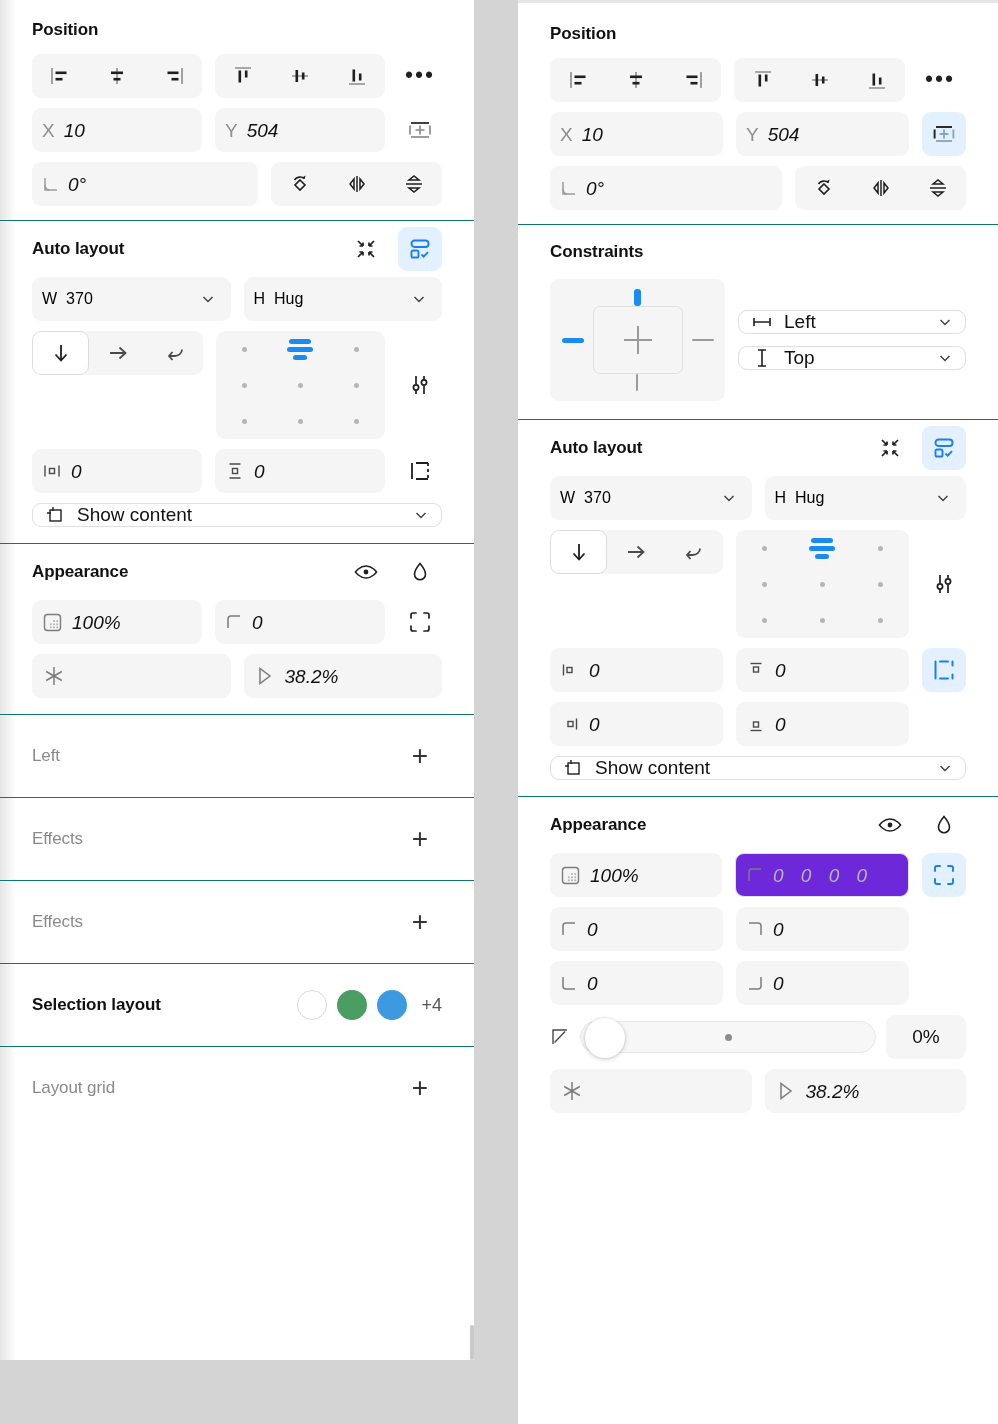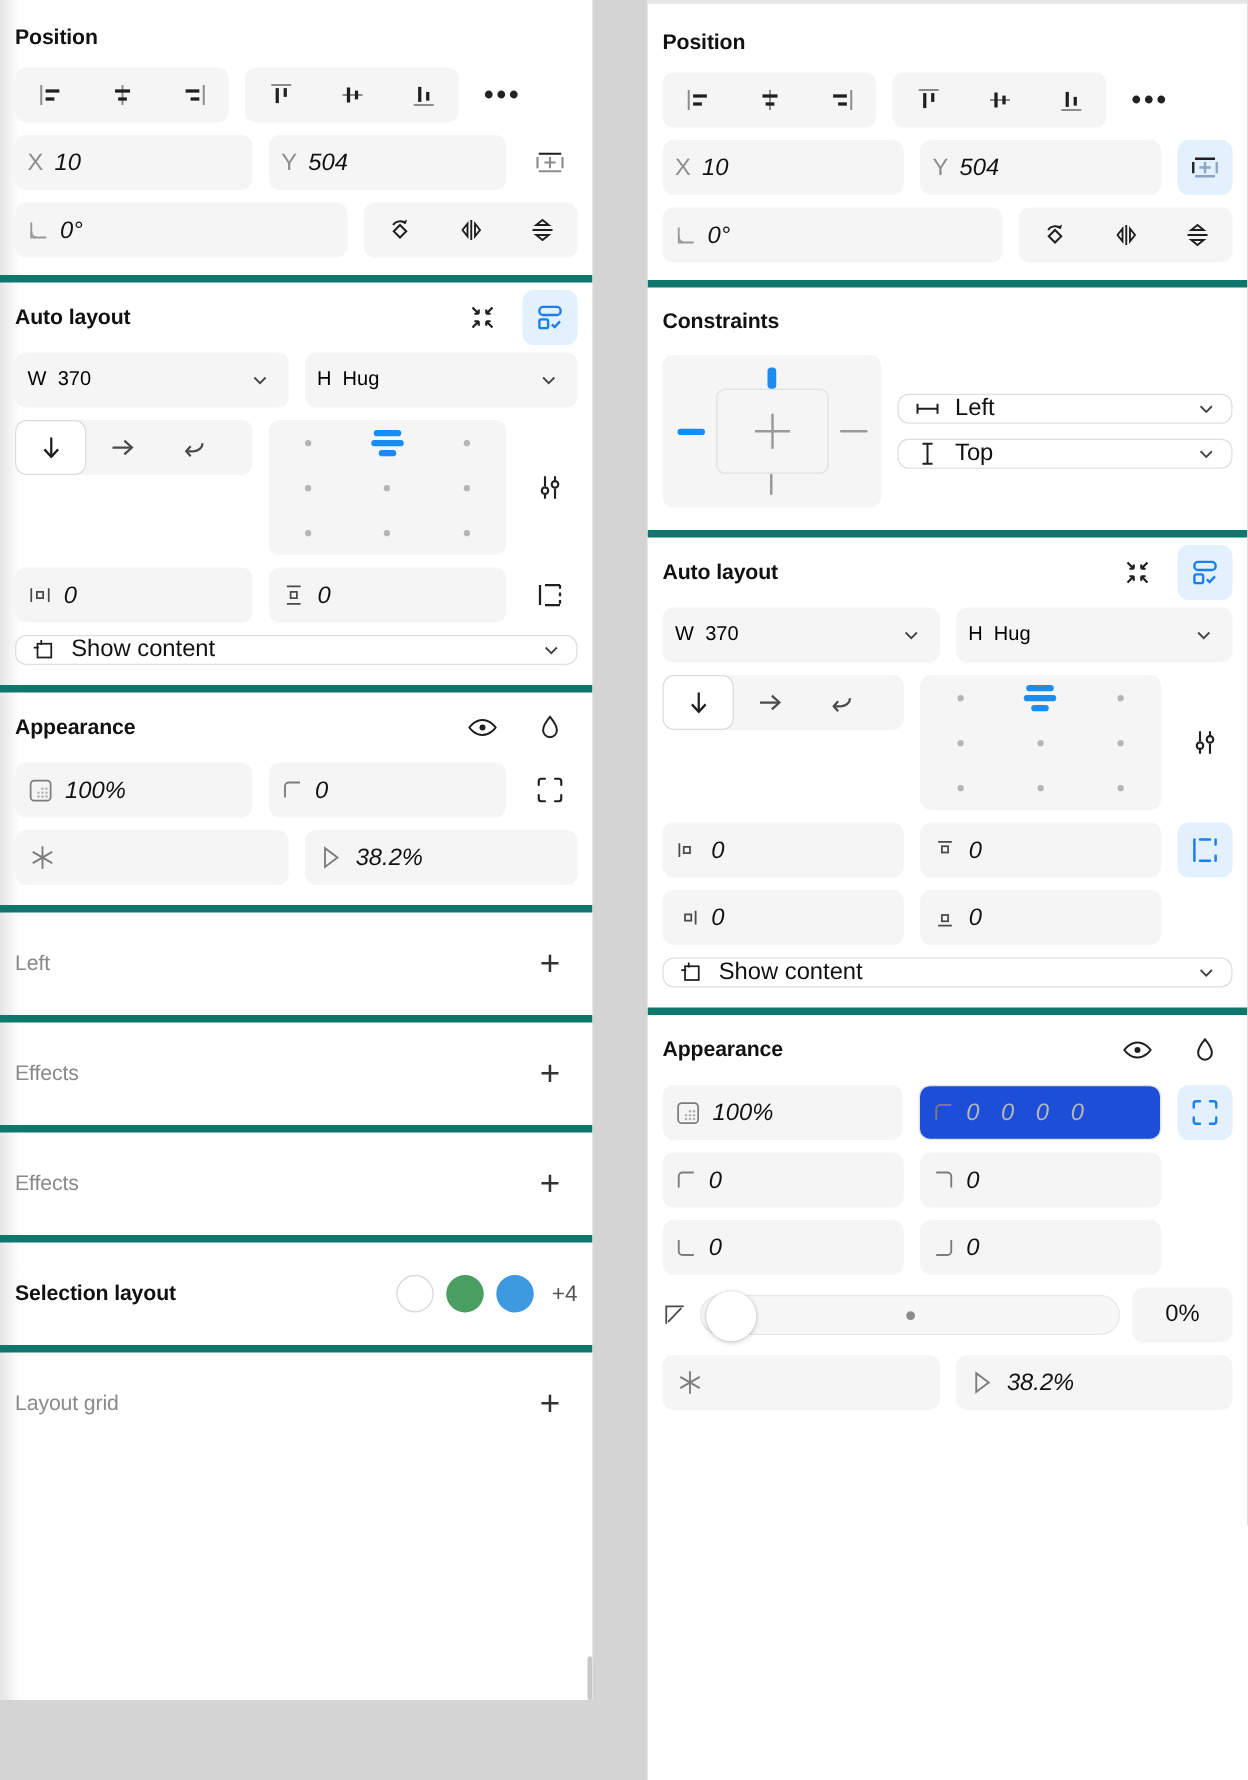--- a/index.html
+++ b/index.html
@@ -28,22 +28,22 @@
   .top-hair {
     position:absolute; left:0; top:0; width:100%; height:3px;
     background:#e6e6e6;
   }
   .scroll-thumb {
     position:absolute; right:0; width:4px; border-radius:3px;
     background:#c9c9c9;
   }
 
   
-  .section { padding: 0 12px; position: relative; }
-  .section + .section { border-top: 6px solid #0f766e; }
+  .section { padding: 0 32px; position: relative; }
+  .section + .section { border-top: 1px solid #0f766e; }
   .sec-head {
     display: flex; align-items: center; justify-content: space-between;
     height: 40px;
   }
   .sec-title {
     font-size: 17px; font-weight: bold; color: #111;
     letter-spacing: -0.1px;
   }
   .sec-title.muted { color: #8a8a8a; font-weight: normal; }
   .sec-actions { display: flex; align-items: center; gap: 10px; }
@@ -51,21 +51,21 @@
   .rows { display: flex; flex-direction: column; gap: 10px; }
 
   
   .row { display: flex; align-items: center; gap: 13px; }
   .field {
     display: flex; align-items: center;
     height: 44px; border-radius: 9px;
     background: #f5f5f5; padding: 0 10px; gap: 9px;
     flex: 1 1 0; min-width: 0;
   }
-  .field.ghost    { background: #1d4ed8; border: 1px solid #e3e3e3; }
+  .field.ghost    { background: #6d28d9; border: 1px solid #e3e3e3; }
   .field .lbl { color: #8e8e8e; font-size: 19px; line-height:1; }
   .field .val { color: #111; font-size: 19px; line-height:1;font-style:italic; }
   .field .val.ph { color: #b6b6b6; letter-spacing: 6px; }
 
   .fieldgrp {
     display:flex; align-items:center; flex:1 1 0; min-width:0;
     background:#f5f5f5; border-radius:9px; height:44px; overflow:hidden;
   }
   .fieldgrp .fg-main {
     display:flex; align-items:center; gap:9px; flex:1 1 auto;

